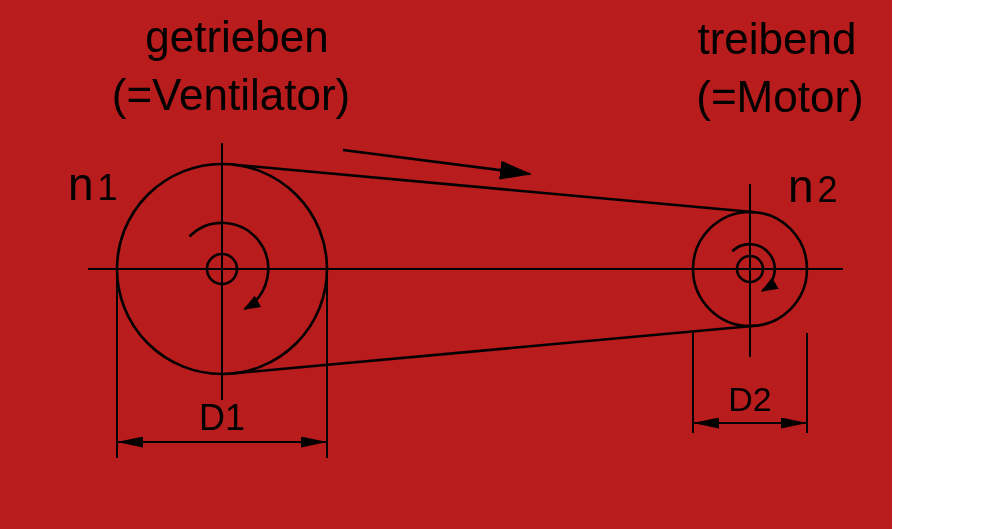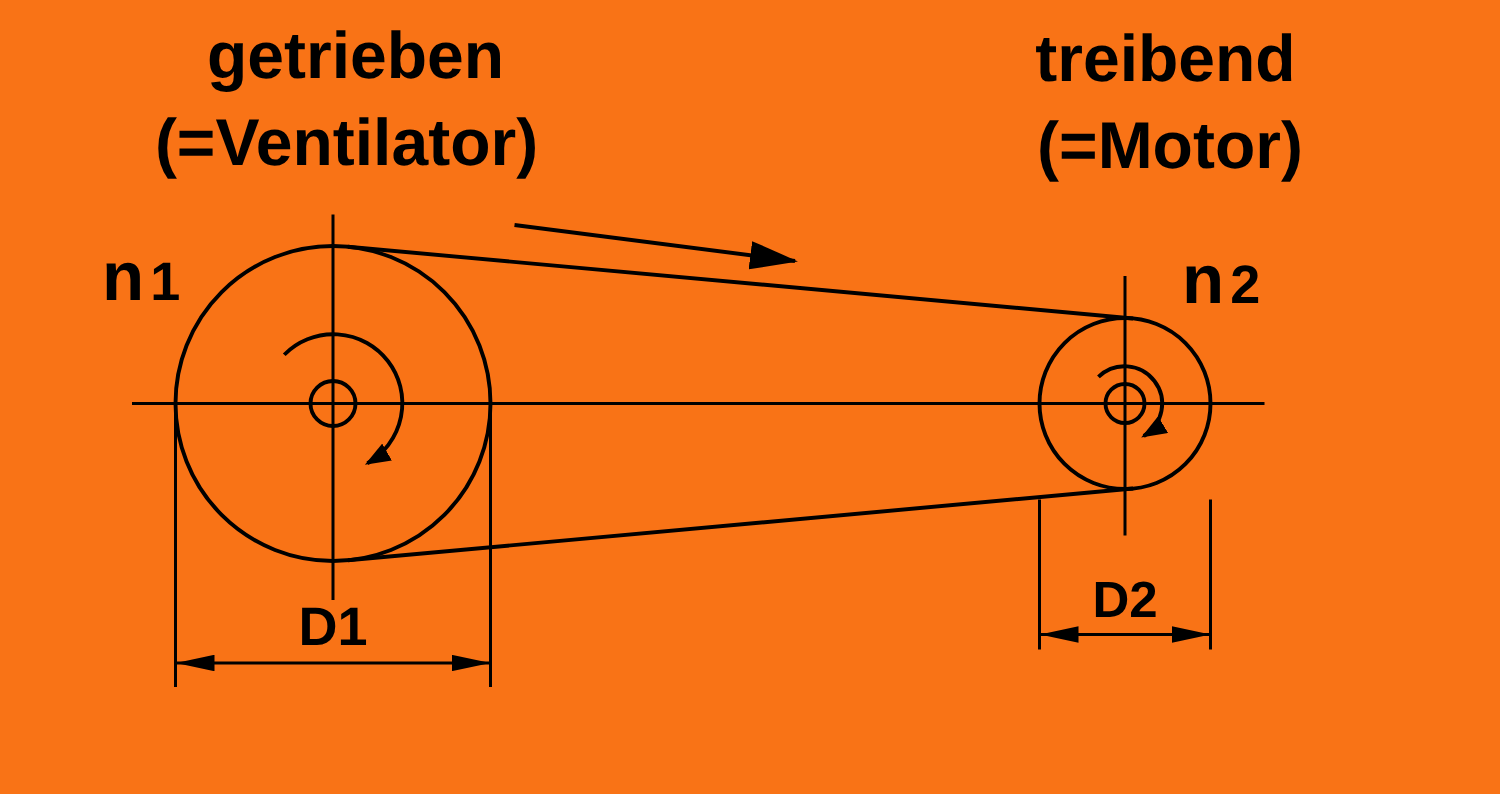--- a/index.html
+++ b/index.html
@@ -1,26 +1,25 @@
 <!DOCTYPE html>
 <html><head>
 <meta charset="utf-8">
 <style>
   html, body {
     margin: 0;
     padding: 0;
     background: #ffffff;
   }
   .stage {
-    width: 1000px;
+    width: 892px;
     height: 529px;
     position: relative;
-    background: #f97316;
+    background: #b91c1c;
     overflow: hidden;
-    font-weight: bold;
   }
   svg { display: block; }
   text {
     font-family: "Liberation Sans", "DejaVu Sans", sans-serif;
     fill: #000000;
   }
   .t-title { font-size: 44px; }
   .t-speed { font-size: 46px; }
   .t-speed-sub { font-size: 36px; }
   .t-dim { font-size: 36px; }

